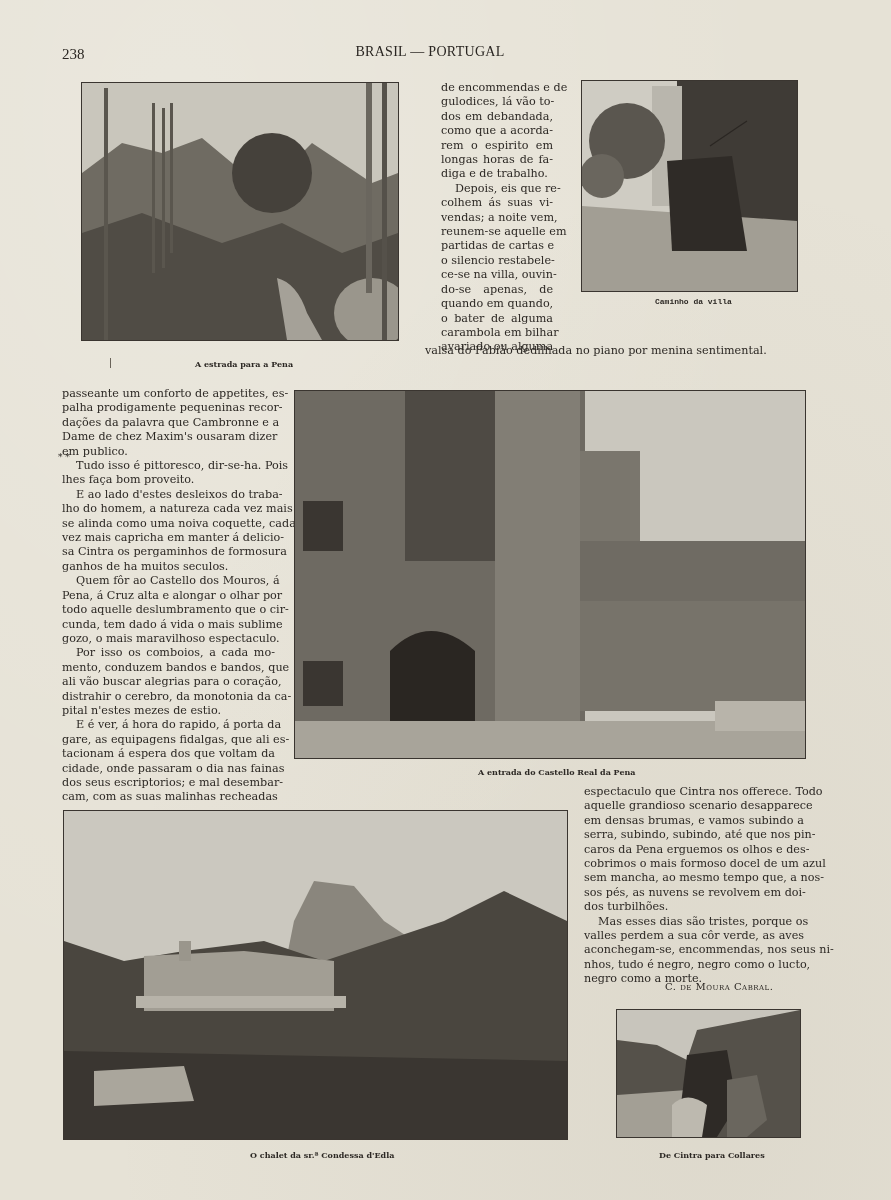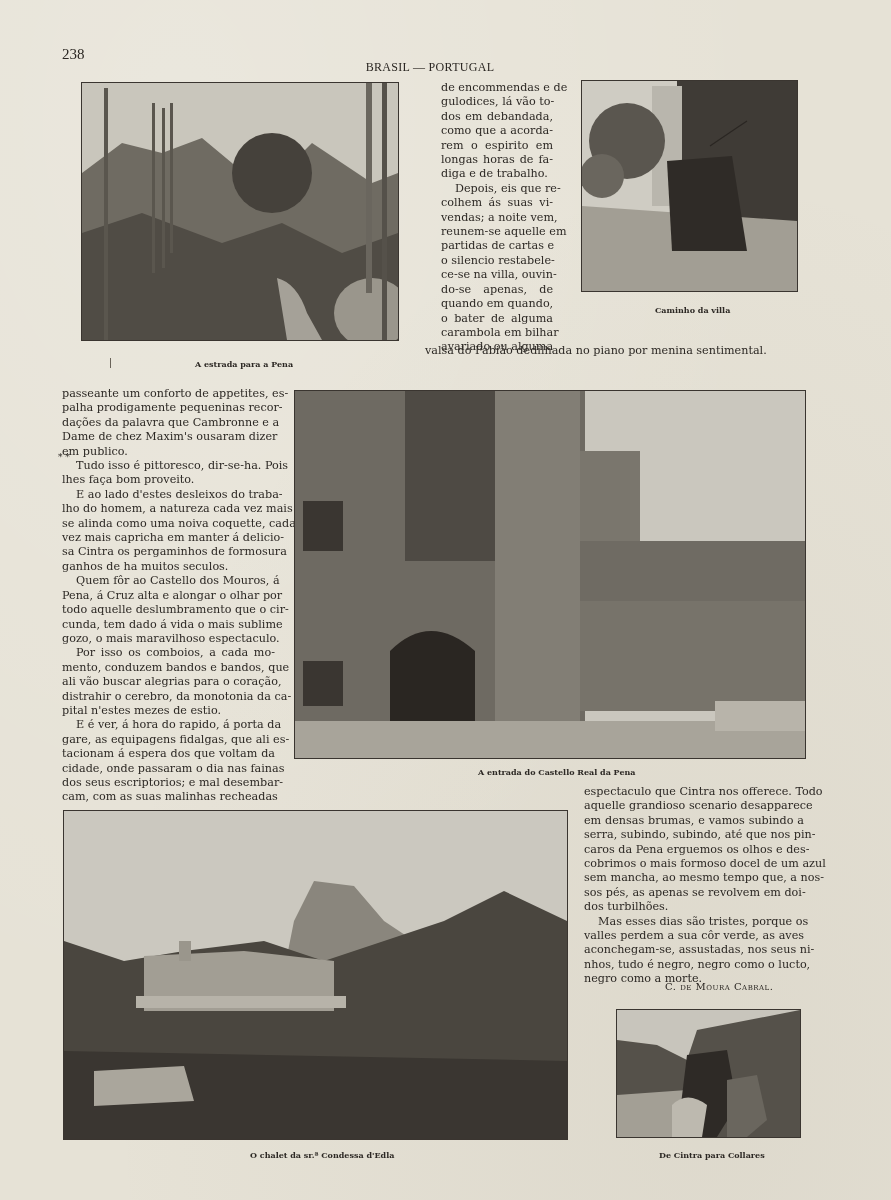--- a/index.html
+++ b/index.html
@@ -9,21 +9,21 @@
     font-family: "DejaVu Serif", serif;
     color: #2a2622;
   }
   .page-noise {
     position: absolute; inset: 0;
     background:
       radial-gradient(ellipse at 20% 10%, rgba(255,255,255,0.18), transparent 60%),
       radial-gradient(ellipse at 80% 90%, rgba(120,110,90,0.08), transparent 60%);
   }
   .page-num { position: absolute; left: 62px; top: 46px; font-size: 15px; font-family: "Liberation Serif", serif; }
-  .running-head { position: absolute; left: 0; width: 860px; top: 60px; text-align: center; font-size: 12px; letter-spacing: 0.3px; font-family: "Liberation Serif", serif; }
+  .running-head { position: absolute; left: 0; width: 860px; top: 44px; text-align: center; font-size: 14px; letter-spacing: 0.3px; font-family: "Liberation Serif", serif; }
 
   .photo {
     position: absolute; overflow: hidden;
     border: 1px solid #3a3530;
     background: #8a867c;
   }
   .photo svg { width: 100%; height: 100%; display: block; }
   .caption {
     position: absolute; font-size: 8px; font-weight: bold;
     font-family: "DejaVu Serif", serif; color: #2c2824; white-space: nowrap;
@@ -93,21 +93,21 @@
     <rect width="215" height="210" fill="#cfccc3"></rect>
     <rect x="95" y="0" width="120" height="170" fill="#3f3b36"></rect>
     <rect x="70" y="5" width="30" height="120" fill="#b9b6ad"></rect>
     <circle cx="45" cy="60" r="38" fill="#5a564f"></circle>
     <circle cx="20" cy="95" r="22" fill="#6a665e"></circle>
     <path d="M0 125 L215 140 L215 210 L0 210 Z" fill="#a29e94"></path>
     <path d="M85 80 L150 75 L165 170 L90 170 Z" fill="#2f2b27"></path>
     <path d="M128 65 Q150 50 165 40" stroke="#2a2622" stroke-width="1.2" fill="none"></path>
   </svg>
 </div>
-<div class="caption" style="left:655px; top:305px;">Caminho da villa</div>
+<div class="caption" style="left:655px; top:297px;font-family:Liberation Mono, monospace;">Caminho da villa</div>
 
 <div class="col" style="left:425px; top:344px; width:362px; text-align:left;">
   <span style="display:block; white-space:nowrap;">valsa do Fabião dedilhada no piano por menina sentimental.</span>
 </div>
 
 <div class="col" style="left:62px; top:387px; width:213px;">
   <span class="line">passeante um conforto de appetites, es-</span>
   <span class="line">palha prodigamente pequeninas recor-</span>
   <span class="line">dações da palavra que Cambronne e a</span>
   <span class="line">Dame de chez Maxim's ousaram dizer</span>
@@ -158,25 +158,25 @@
 <div class="caption" style="left:478px; top:767px;">A entrada do Castello Real da Pena</div>
 
 <div class="col" style="left:584px; top:785px; width:220px;">
   <span class="line">espectaculo que Cintra nos offerece. Todo</span>
   <span class="line">aquelle grandioso scenario desapparece</span>
   <span class="line">em densas brumas, e vamos subindo a</span>
   <span class="line">serra, subindo, subindo, até que nos pin-</span>
   <span class="line">caros da Pena erguemos os olhos e des-</span>
   <span class="line">cobrimos o mais formoso docel de um azul</span>
   <span class="line">sem mancha, ao mesmo tempo que, a nos-</span>
-  <span class="line">sos pés, as apenas se revolvem em doi-</span>
+  <span class="line">sos pés, as nuvens se revolvem em doi-</span>
   <span class="line last">dos turbilhões.</span>
   <span class="line" style="text-indent:14px;">Mas esses dias são tristes, porque os</span>
   <span class="line">valles perdem a sua côr verde, as aves</span>
-  <span class="line">aconchegam-se, assustadas, nos seus ni-</span>
+  <span class="line">aconchegam-se, encommendas, nos seus ni-</span>
   <span class="line">nhos, tudo é negro, negro como o lucto,</span>
   <span class="line last">negro como a morte.</span>
 </div>
 <div class="signature">C. de Moura Cabral.</div>
 
 <div class="photo" style="left:63px; top:810px; width:503px; height:328px;">
   <svg viewBox="0 0 503 328" preserveAspectRatio="none">
     <rect width="503" height="328" fill="#cbc8bf"></rect>
     <path d="M230 110 L250 70 L290 75 L320 110 L350 130 L330 160 L220 160 Z" fill="#8a867d"></path>
     <path d="M0 130 L60 150 L120 140 L200 130 L260 150 L320 130 L380 110 L440 80 L503 110 L503 328 L0 328 Z" fill="#4a463f"></path>

